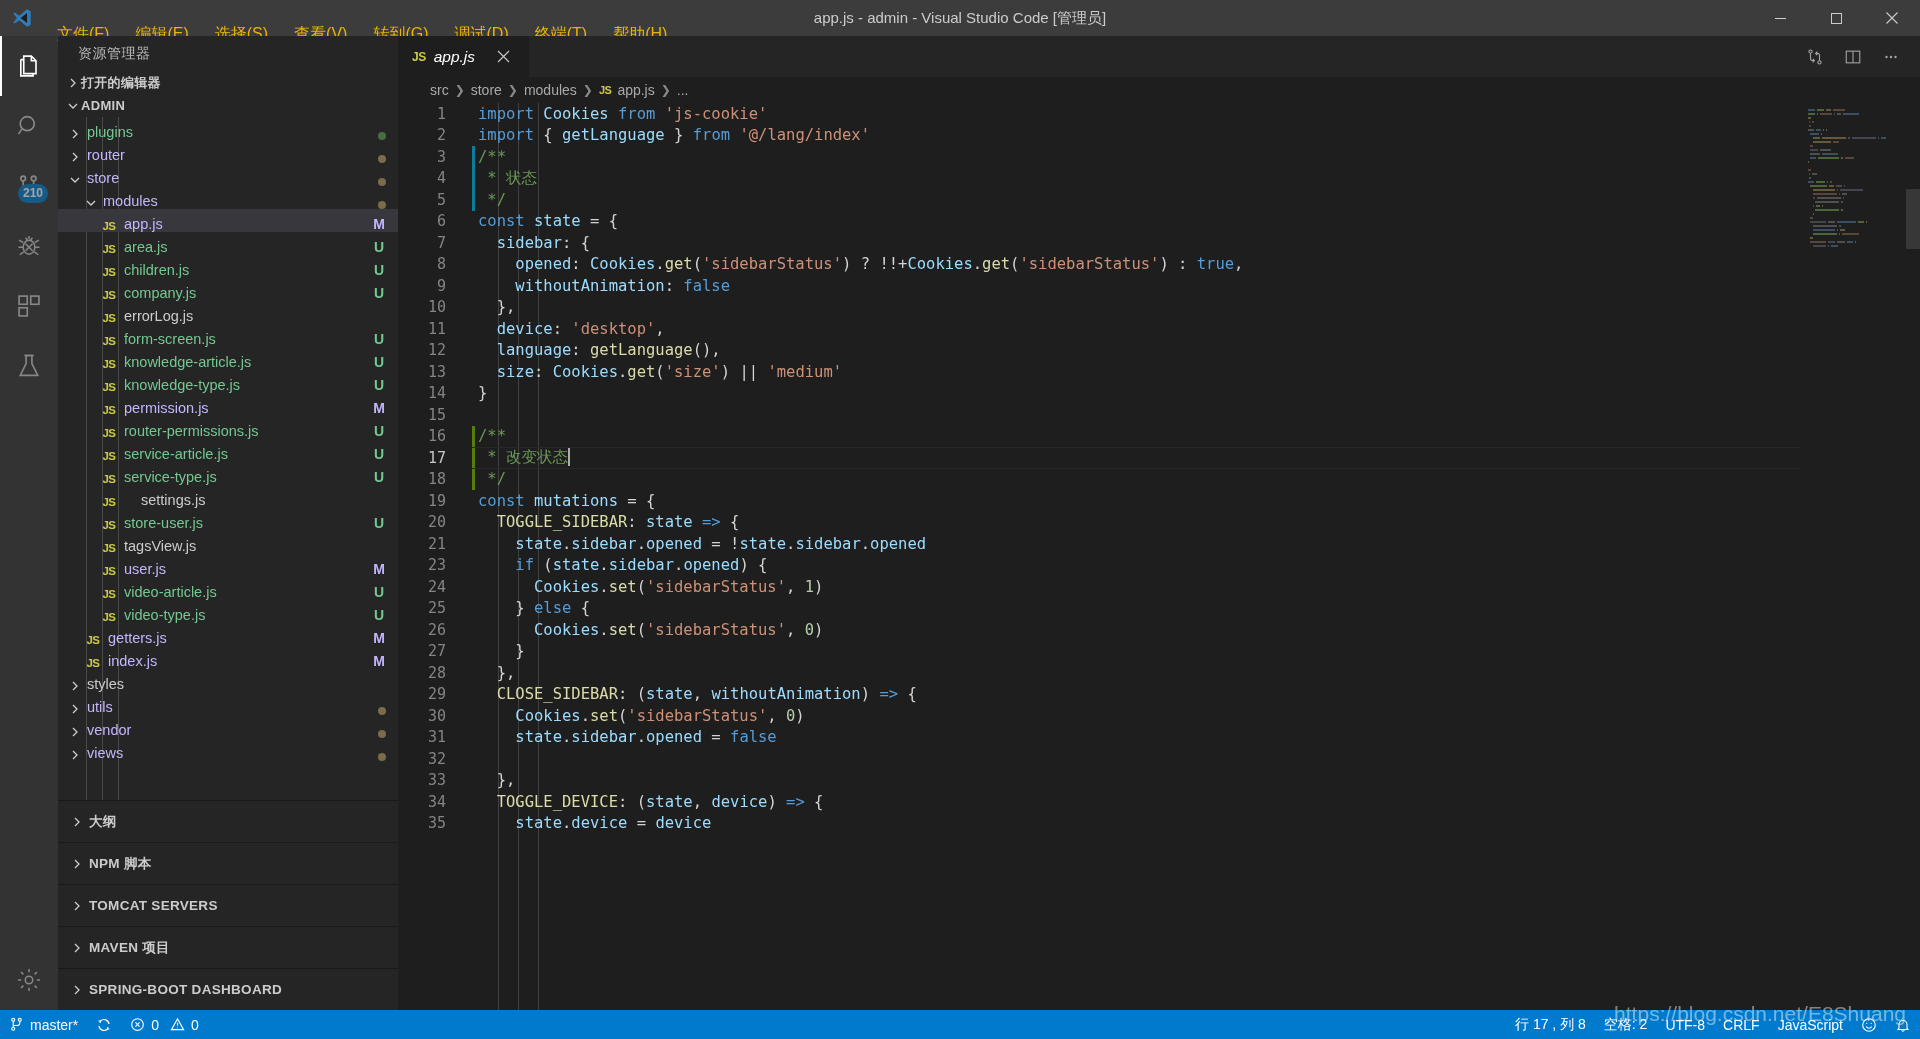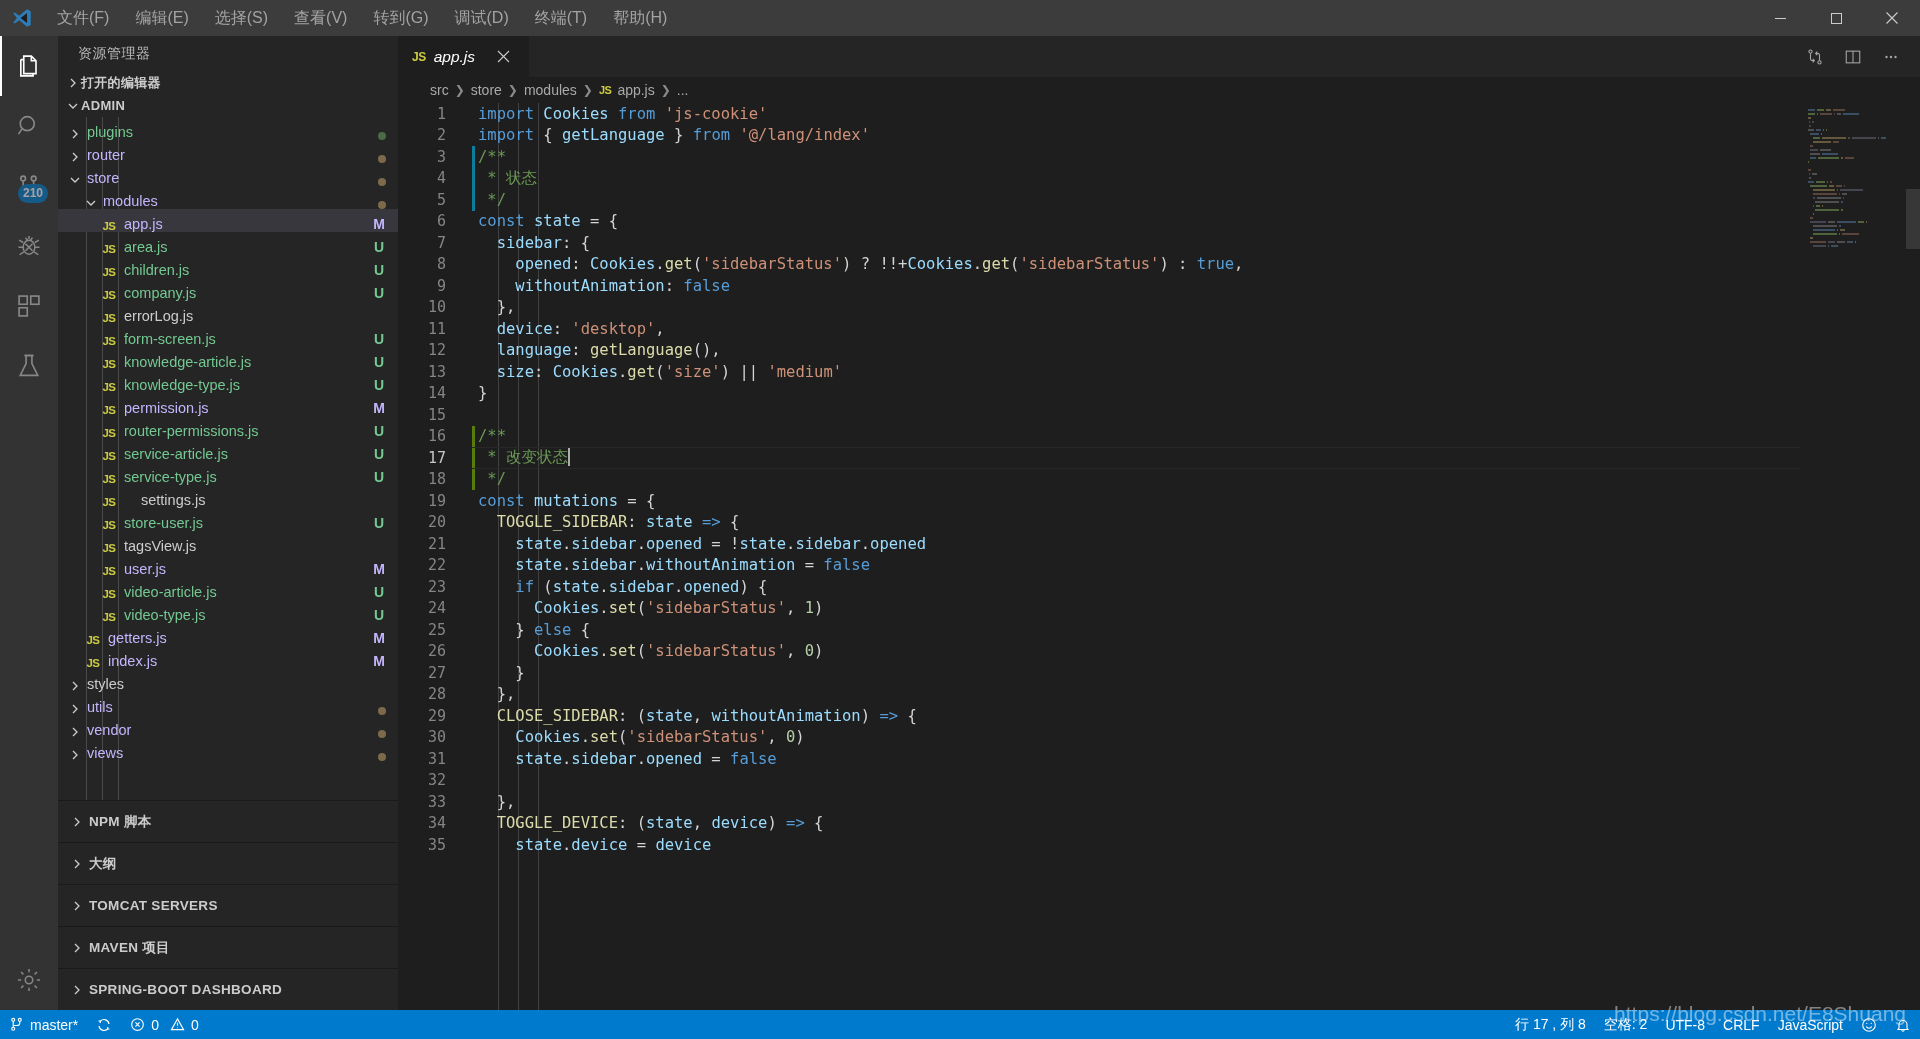--- a/index.html
+++ b/index.html
@@ -14,22 +14,22 @@
   
   .titlebar {
     height: 36px; background: #3C3C3C;
     display: flex; align-items: center;
     position: relative;
     color: #CCCCCC;
   }
   .vs-logo { width: 44px; height: 36px; display:flex; align-items:center; justify-content:center; }
   .menu-strip { display: flex; align-items: center; height: 36px; }
   .menu-item {
-    padding: 0 13px; height: 36px; line-height: 36px;
-    font-size: 16px; color: #a3a3a3; cursor: default; white-space: nowrap;
+    padding: 16px 13px; height: 36px; line-height: 36px;
+    font-size: 16px; color: #eab308; cursor: default; white-space: nowrap;
   }
   .title-center {
     position: absolute; left: 0; right: 0; text-align: center;
     font-size: 15px; color: #CCCCCC; pointer-events: none;
   }
   .win-controls { position: absolute; right: 0; top: 0; display: flex; height: 36px; }
   .win-btn { width: 56px; height: 36px; display: flex; align-items: center; justify-content: center; }
 
   
   .workbench { display: flex; height: 974px; }
@@ -211,20 +211,21 @@
   <div class="menu-strip">
     <div class="menu-item">文件(F)</div>
     <div class="menu-item">编辑(E)</div>
     <div class="menu-item">选择(S)</div>
     <div class="menu-item">查看(V)</div>
     <div class="menu-item">转到(G)</div>
     <div class="menu-item">调试(D)</div>
     <div class="menu-item">终端(T)</div>
     <div class="menu-item">帮助(H)</div>
   </div>
+  <div class="title-center">app.js - admin - Visual Studio Code [管理员]</div>
   <div class="win-controls">
     <div class="win-btn">
       <svg width="11" height="11" viewBox="0 0 11 11">
           <rect x="0" y="5" width="11" height="1" fill="#CCCCCC"></rect>
         </svg>
     </div>
     <div class="win-btn">
       <svg width="11" height="11" viewBox="0 0 11 11">
           <rect x="0.5" y="0.5" width="10" height="10" fill="none" stroke="#CCCCCC"></rect>
         </svg>
@@ -518,29 +519,29 @@
         </div>
       </div>
 
     <div class="bottom-secs" id="bottom-secs">
         <div class="sec-header">
           <span class="tw" style="margin-left:4px">
             <svg width="12" height="12" viewBox="0 0 12 12">
               <path d="M4 2 L8 6 L4 10" stroke="#CCCCCC" stroke-width="1.3" fill="none"></path>
             </svg>
           </span>
-          <span style="padding-left:4px">NPM 脚本</span>
+          <span style="padding-left:4px">大纲</span>
         </div>
         <div class="sec-header">
           <span class="tw" style="margin-left:4px">
             <svg width="12" height="12" viewBox="0 0 12 12">
               <path d="M4 2 L8 6 L4 10" stroke="#CCCCCC" stroke-width="1.3" fill="none"></path>
             </svg>
           </span>
-          <span style="padding-left:4px">大纲</span>
+          <span style="padding-left:4px">NPM 脚本</span>
         </div>
         <div class="sec-header">
           <span class="tw" style="margin-left:4px">
             <svg width="12" height="12" viewBox="0 0 12 12">
               <path d="M4 2 L8 6 L4 10" stroke="#CCCCCC" stroke-width="1.3" fill="none"></path>
             </svg>
           </span>
           <span style="padding-left:4px">TOMCAT SERVERS</span>
         </div>
         <div class="sec-header">
@@ -634,21 +635,20 @@
           <div class="codeline"><span class="lnum">12</span><span class="ctext">  <span class="id">language</span><span class="pn">:</span> <span class="fn">getLanguage</span><span class="pn">(),</span></span></div>
           <div class="codeline"><span class="lnum">13</span><span class="ctext">  <span class="id">size</span><span class="pn">:</span> <span class="id">Cookies</span><span class="pn">.</span><span class="fn">get</span><span class="pn">(</span><span class="st2">'size'</span><span class="pn">)</span> <span class="op">||</span> <span class="st2">'medium'</span></span></div>
           <div class="codeline"><span class="lnum">14</span><span class="ctext"><span class="pn">}</span></span></div>
           <div class="codeline"><span class="lnum">15</span><span class="ctext"></span></div>
           <div class="codeline"><span class="lnum">16</span><span class="gutter-mark gm-green"></span><span class="ctext"><span class="cm">/**</span></span></div>
           <div class="codeline"><span class="lnum cur">17</span><span class="gutter-mark gm-green"></span><span class="line-highlight"></span><span class="ctext"> <span class="cm">* 改变状态</span><span class="cursor"></span></span></div>
           <div class="codeline"><span class="lnum">18</span><span class="gutter-mark gm-green"></span><span class="ctext"> <span class="cm">*/</span></span></div>
           <div class="codeline"><span class="lnum">19</span><span class="ctext"><span class="k">const</span> <span class="id">mutations</span> <span class="op">=</span> <span class="pn">{</span></span></div>
           <div class="codeline"><span class="lnum">20</span><span class="ctext">  <span class="fn">TOGGLE_SIDEBAR</span><span class="pn">:</span> <span class="id">state</span> <span class="k">=&gt;</span> <span class="pn">{</span></span></div>
           <div class="codeline"><span class="lnum">21</span><span class="ctext">    <span class="id">state</span><span class="pn">.</span><span class="id">sidebar</span><span class="pn">.</span><span class="id">opened</span> <span class="op">=</span> <span class="op">!</span><span class="id">state</span><span class="pn">.</span><span class="id">sidebar</span><span class="pn">.</span><span class="id">opened</span></span></div>
-          <div class="codeline"><span class="lnum">22</span><span class="ctext">    <span class="id">state</span><span class="pn">.</span><span class="id">sidebar</span><span class="pn">.</span><span class="id">withoutAnimation</span> <span class="op">=</span> <span class="k">false</span></span></div>
           <div class="codeline"><span class="lnum">23</span><span class="ctext">    <span class="k">if</span> <span class="pn">(</span><span class="id">state</span><span class="pn">.</span><span class="id">sidebar</span><span class="pn">.</span><span class="id">opened</span><span class="pn">)</span> <span class="pn">{</span></span></div>
           <div class="codeline"><span class="lnum">24</span><span class="ctext">      <span class="id">Cookies</span><span class="pn">.</span><span class="fn">set</span><span class="pn">(</span><span class="st2">'sidebarStatus'</span><span class="pn">,</span> <span class="nm">1</span><span class="pn">)</span></span></div>
           <div class="codeline"><span class="lnum">25</span><span class="ctext">    <span class="pn">}</span> <span class="k">else</span> <span class="pn">{</span></span></div>
           <div class="codeline"><span class="lnum">26</span><span class="ctext">      <span class="id">Cookies</span><span class="pn">.</span><span class="fn">set</span><span class="pn">(</span><span class="st2">'sidebarStatus'</span><span class="pn">,</span> <span class="nm">0</span><span class="pn">)</span></span></div>
           <div class="codeline"><span class="lnum">27</span><span class="ctext">    <span class="pn">}</span></span></div>
           <div class="codeline"><span class="lnum">28</span><span class="ctext">  <span class="pn">},</span></span></div>
           <div class="codeline"><span class="lnum">29</span><span class="ctext">  <span class="fn">CLOSE_SIDEBAR</span><span class="pn">:</span> <span class="pn">(</span><span class="id">state</span><span class="pn">,</span> <span class="id">withoutAnimation</span><span class="pn">)</span> <span class="k">=&gt;</span> <span class="pn">{</span></span></div>
           <div class="codeline"><span class="lnum">30</span><span class="ctext">    <span class="id">Cookies</span><span class="pn">.</span><span class="fn">set</span><span class="pn">(</span><span class="st2">'sidebarStatus'</span><span class="pn">,</span> <span class="nm">0</span><span class="pn">)</span></span></div>
           <div class="codeline"><span class="lnum">31</span><span class="ctext">    <span class="id">state</span><span class="pn">.</span><span class="id">sidebar</span><span class="pn">.</span><span class="id">opened</span> <span class="op">=</span> <span class="k">false</span></span></div>
           <div class="codeline"><span class="lnum">32</span></div>

